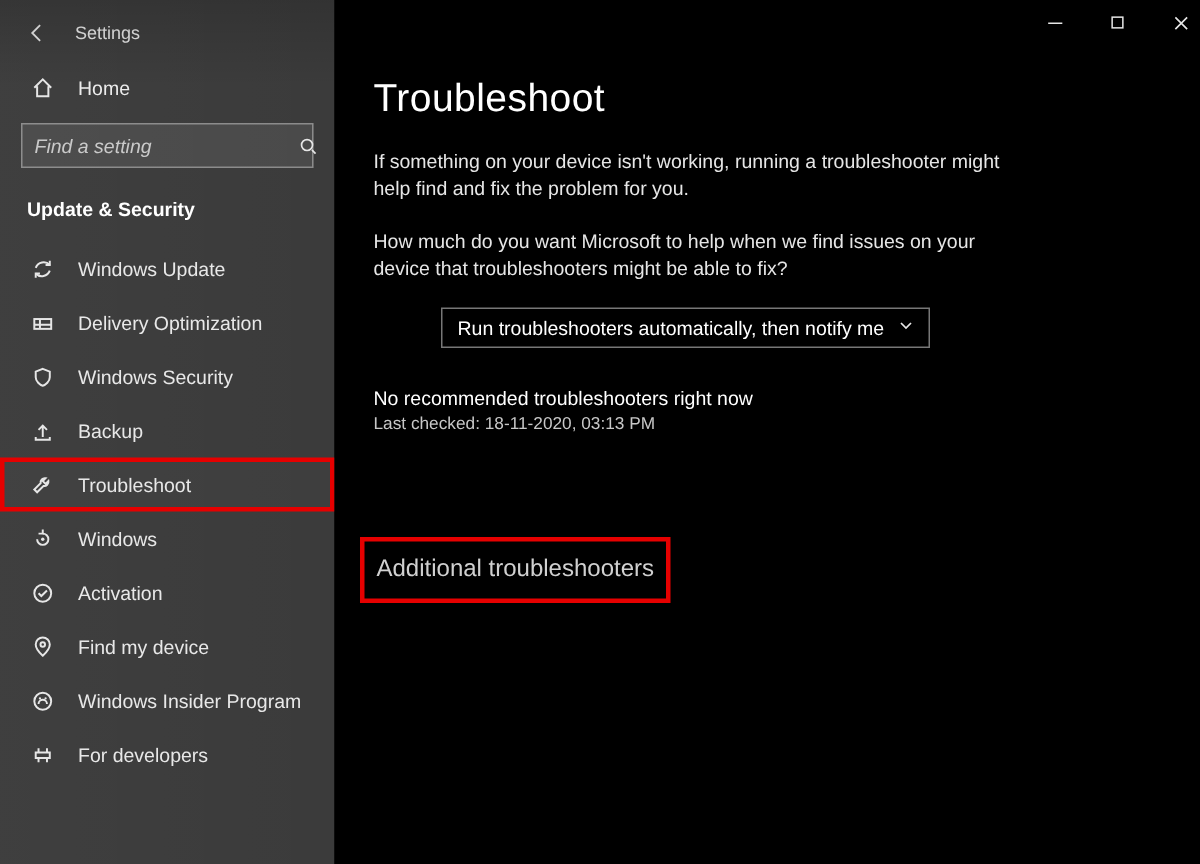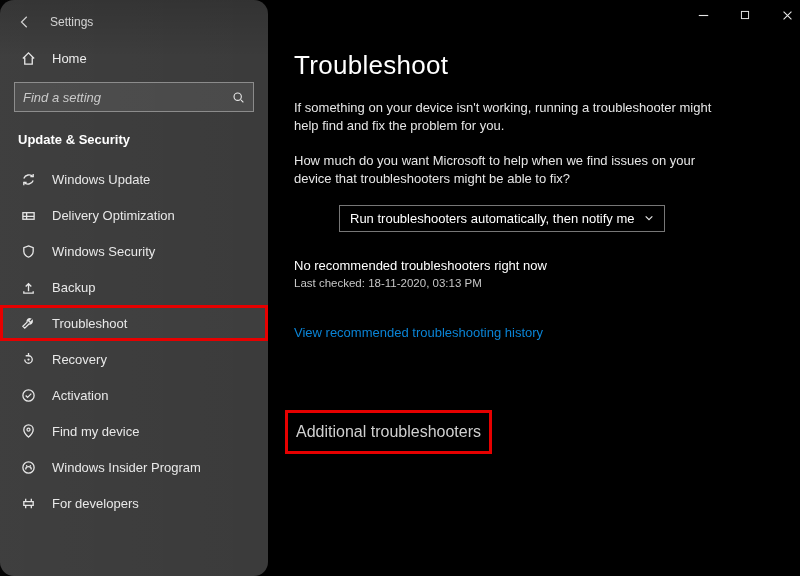--- a/index.html
+++ b/index.html
@@ -1,28 +1,27 @@
 <!DOCTYPE html>
 <html><head>
 <meta charset="utf-8">
 <style>
   * { margin: 0; padding: 0; box-sizing: border-box; }
   html, body { width: 800px; height: 576px; overflow: hidden; font-family: "Segoe UI", Tahoma, sans-serif; background: #000; color: #fff; }
   .window { display: flex; width: 800px; height: 576px; }
   
   .sidebar {
-    width: 268px; height: 100%;
+    width: 223px; height: 100%;
     background: #444; 
     background: #3a3a3a;
     background: #3b3b3b;
     color: #ececec;
     display: flex; flex-direction: column;
     padding-top: 12px;
     position: relative;
-    border-radius: 14px;
   }
   .sidebar::before{
     
     content:"";position:absolute;inset:0;pointer-events:none;
     background: linear-gradient(180deg, rgba(0,0,0,0.15), rgba(0,0,0,0.0) 10%), linear-gradient(90deg, rgba(255,255,255,0.02), rgba(255,255,255,0));
   }
   .titlebar-left {
     display:flex; align-items:center; gap:18px;
     padding: 0 18px 4px 18px; height: 24px;
   }
@@ -178,21 +177,21 @@
           <span>Troubleshoot</span>
         </div>
         <div class="nav-item">
           <span class="icon">
             <svg viewBox="0 0 16 16" width="15" height="15">
               <path d="M4 8 A4 4 0 1 0 8 4"></path>
               <path d="M8 1 V4 H5"></path>
               <circle cx="8" cy="8" r="1.2" fill="#e6e6e6" stroke="none"></circle>
             </svg>
           </span>
-          <span>Recovery</span>
+          <span>Windows</span>
         </div>
         <div class="nav-item">
           <span class="icon">
             <svg viewBox="0 0 16 16" width="15" height="15">
               <circle cx="8" cy="8" r="6"></circle>
               <path d="M5 8 L7 10 L11 6"></path>
             </svg>
           </span>
           <span>Activation</span>
         </div>
@@ -255,19 +254,18 @@
       <span class="chev">
         <svg viewBox="0 0 12 12" width="10" height="10">
             <path d="M2 4 L6 8 L10 4"></path>
           </svg>
       </span>
     </div>
 
     <div class="status-line">No recommended troubleshooters right now</div>
     <div class="sub-line">Last checked: 18-11-2020, 03:13 PM</div>
 
-    <a class="link">View recommended troubleshooting history</a>
 
     <div style="margin-top:38px">
       <span class="section-header section-highlight">Additional troubleshooters</span>
     </div>
   </main>
 </div>
 
 </body></html>

